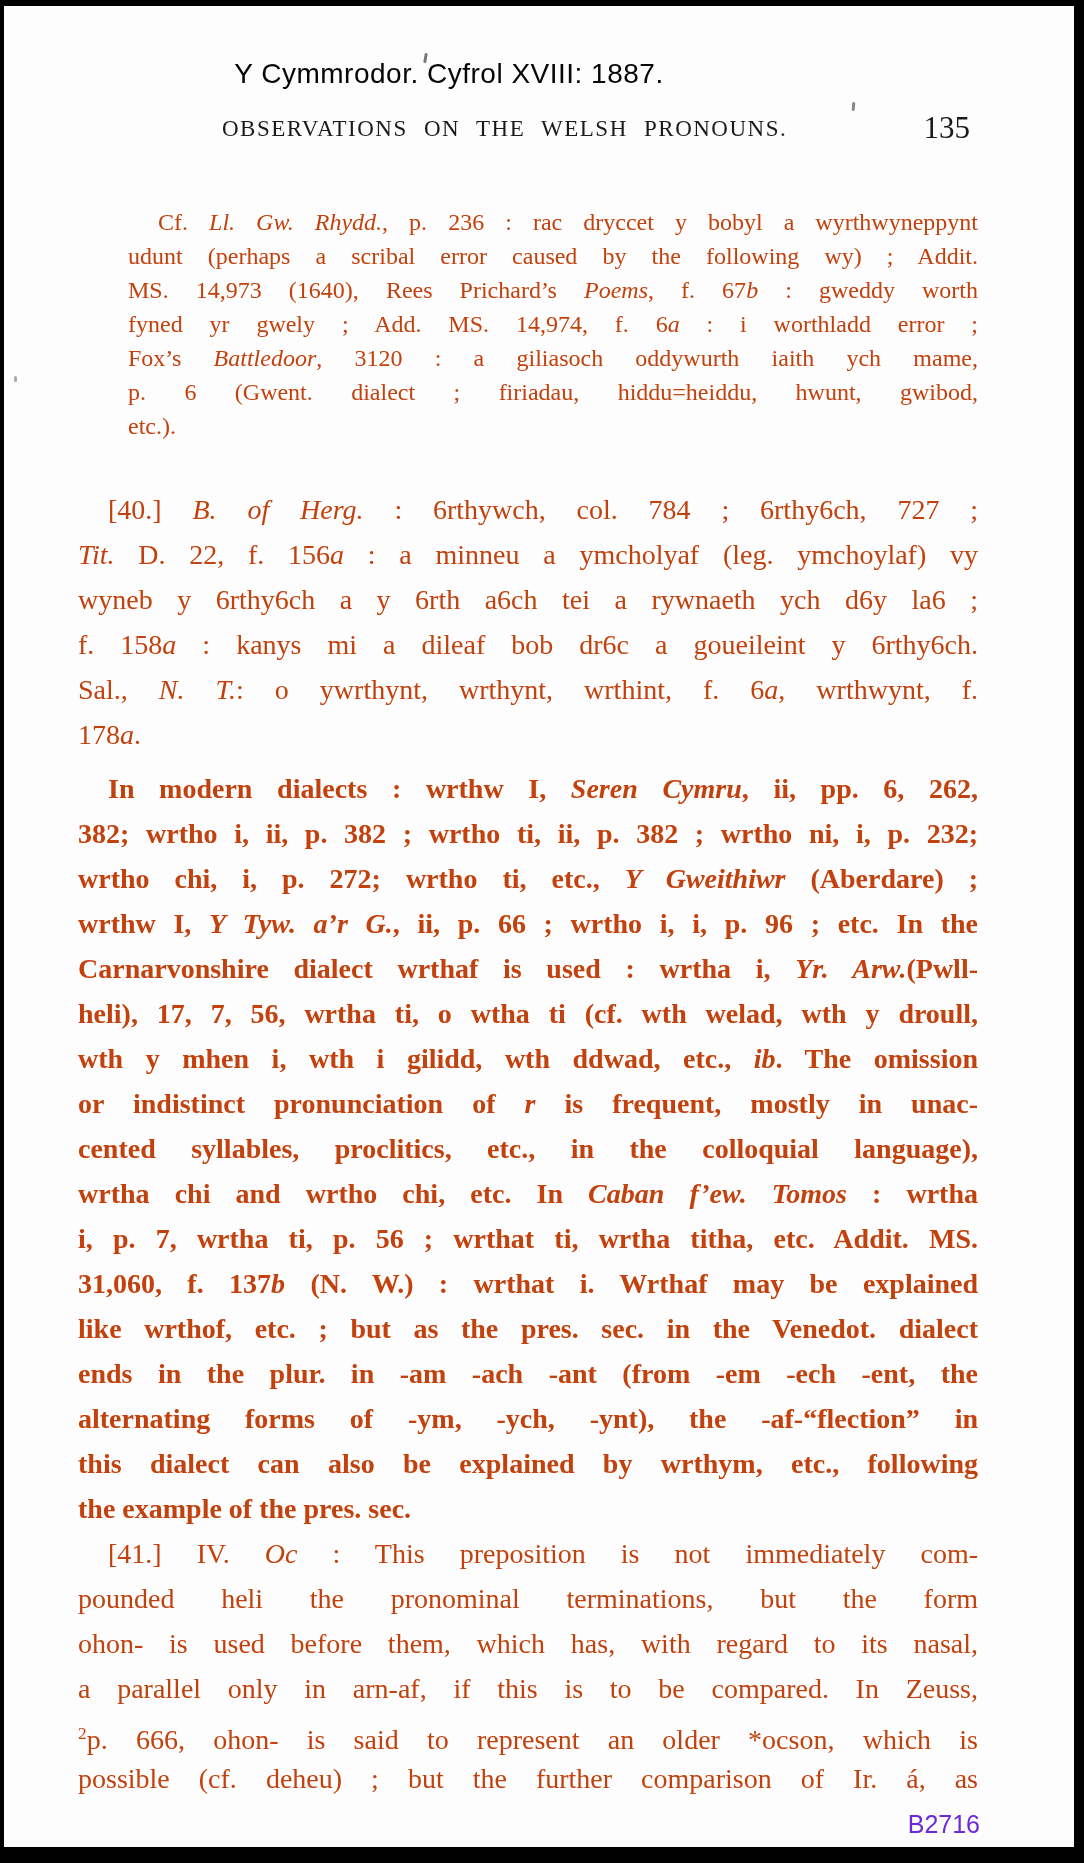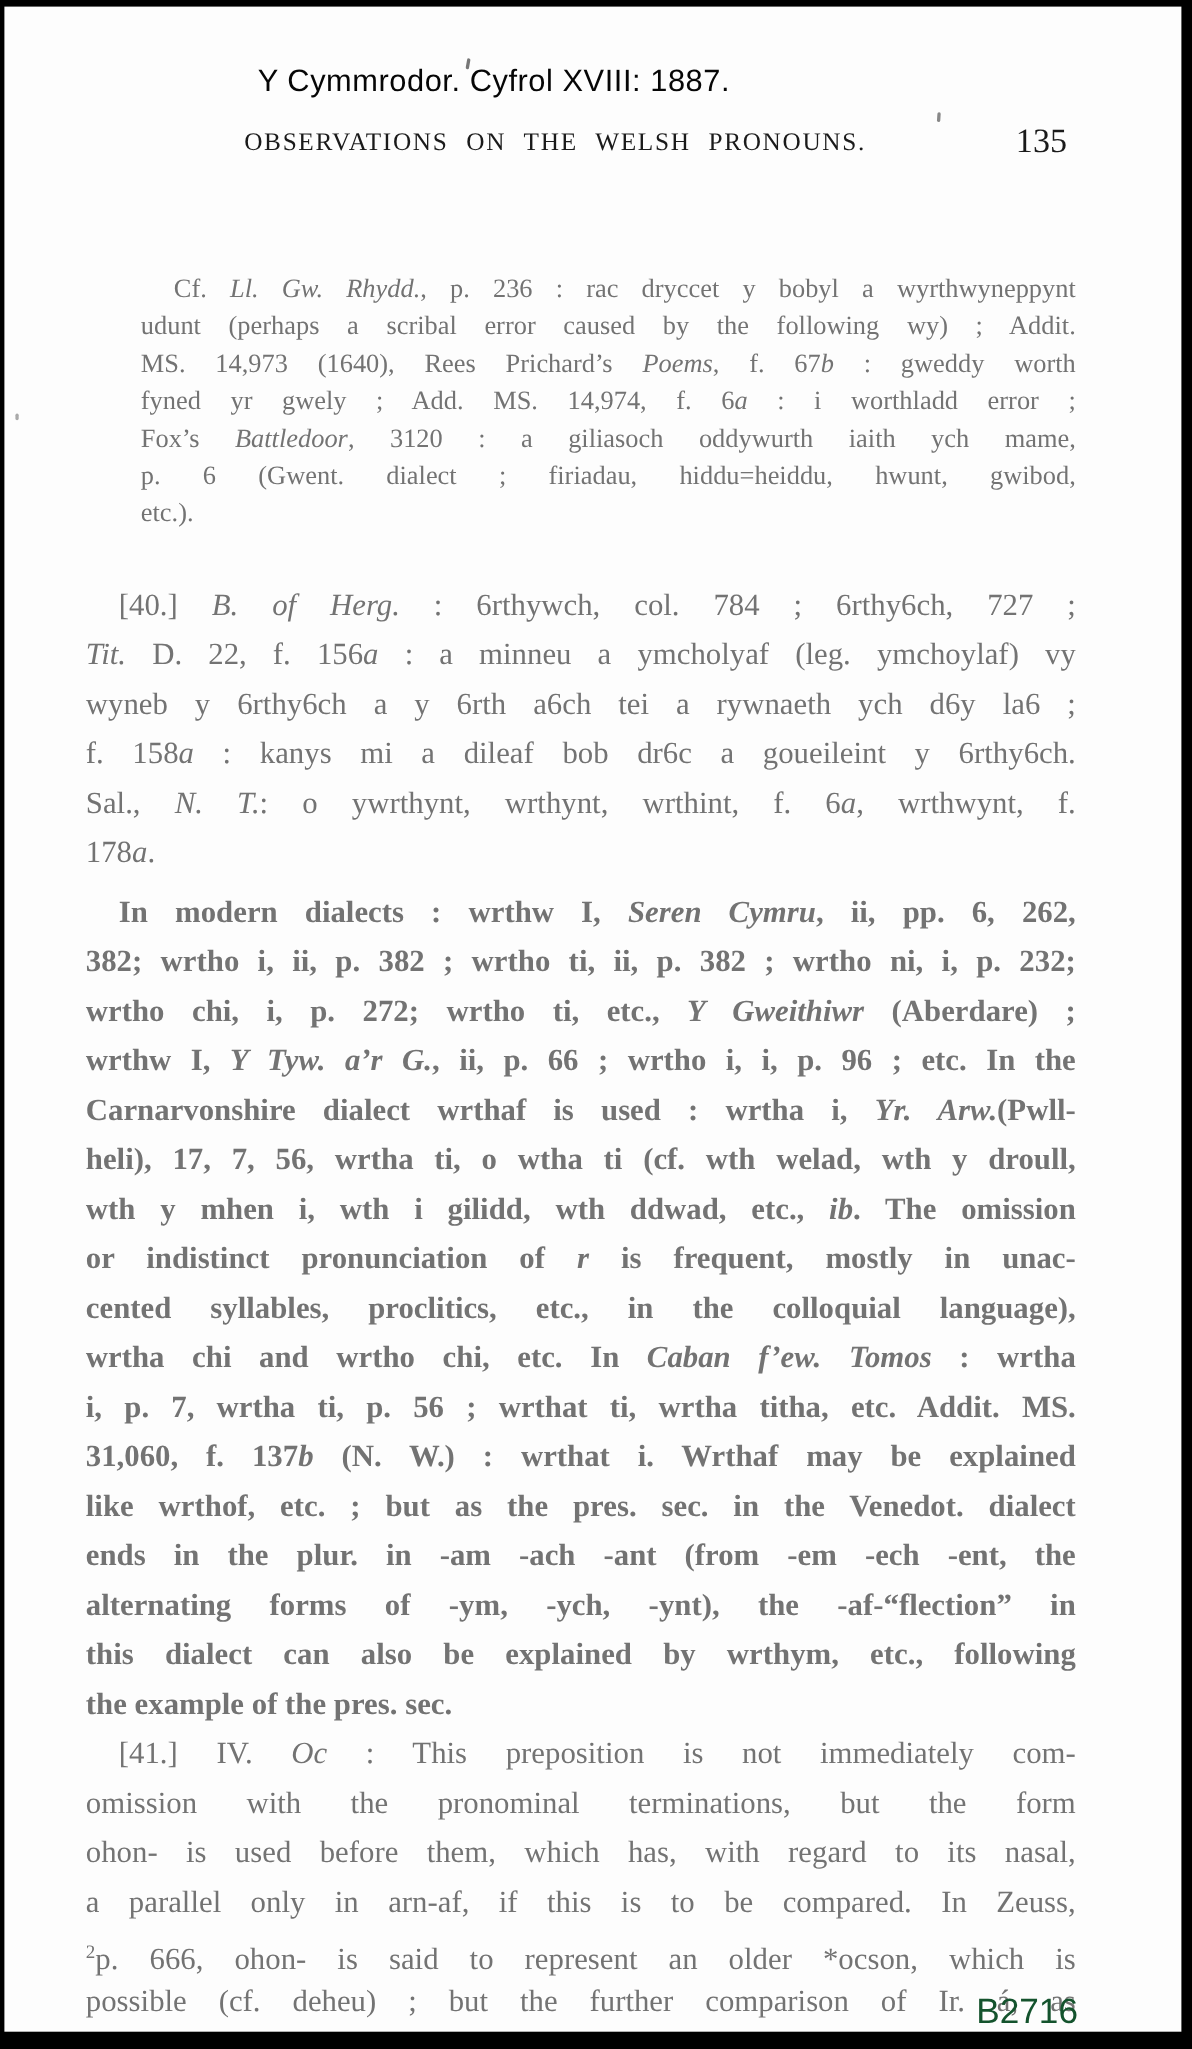--- a/index.html
+++ b/index.html
@@ -39,29 +39,28 @@
     position: absolute;
     top: 104px; right: 104px;
     font-family: "Liberation Serif", serif;
     font-size: 31px;
     color: #1a1a1a;
   }
   .scan-code {
     position: absolute;
     top: 1804px; right: 94px;
     font-family: "Liberation Sans", sans-serif;
-    font-size: 32px;
-    color: #14532d;
+    font-size: 25px;
+    color: #6d28d9;
   }
   .text-block {
     position: absolute;
     left: 74px; top: 0;
     width: 900px;
-    color: #737373;
-    margin-top: 41px;
+    color: #c2410c;
   }
   .para { text-align: justify; }
   .para .line {
     text-align: justify;
     text-align-last: justify;
     text-justify: inter-word;
     overflow: hidden;
     white-space: normal;
   }
   .para .line.nj { text-align-last: left; }
@@ -124,21 +123,21 @@
         <div class="line" data-name="text-line"><span>i, p. 7, wrtha ti, p. 56 ; wrthat ti, wrtha titha, etc. Addit. MS.</span></div>
         <div class="line" data-name="text-line"><span>31,060, f. 137</span><span class="it">b</span><span> (N. W.) : wrthat i. Wrthaf may be explained</span></div>
         <div class="line" data-name="text-line"><span>like wrthof, etc. ; but as the pres. sec. in the Venedot. dialect</span></div>
         <div class="line" data-name="text-line"><span>ends in the plur. in -am -ach -ant (from -em -ech -ent, the</span></div>
         <div class="line" data-name="text-line"><span>alternating forms of -ym, -ych, -ynt), the -af-“flection” in</span></div>
         <div class="line" data-name="text-line"><span>this dialect can also be explained by wrthym, etc., following</span></div>
         <div class="line nj" data-name="text-line"><span>the example of the pres. sec.</span></div>
       </div>
       <div class="para body" data-name="paragraph-sec-41">
         <div class="line ind" data-name="text-line"><span>[41.] IV. </span><span class="it">Oc</span><span> : This preposition is not immediately com-</span></div>
-        <div class="line" data-name="text-line"><span>omission with the pronominal terminations, but the form</span></div>
+        <div class="line" data-name="text-line"><span>pounded heli the pronominal terminations, but the form</span></div>
         <div class="line" data-name="text-line"><span>ohon- is used before them, which has, with regard to its nasal,</span></div>
         <div class="line" data-name="text-line"><span>a parallel only in arn-af, if this is to be compared. In Zeuss,</span></div>
         <div class="line" data-name="text-line"><span class="sup">2</span><span>p. 666, ohon- is said to represent an older *ocson, which is</span></div>
         <div class="line" data-name="text-line"><span>possible (cf. deheu) ; but the further comparison of Ir. á, as</span></div>
       </div>
     </div>
   <div class="scan-code" data-name="scan-code">B2716</div>
 </div>
 
 </body></html>

